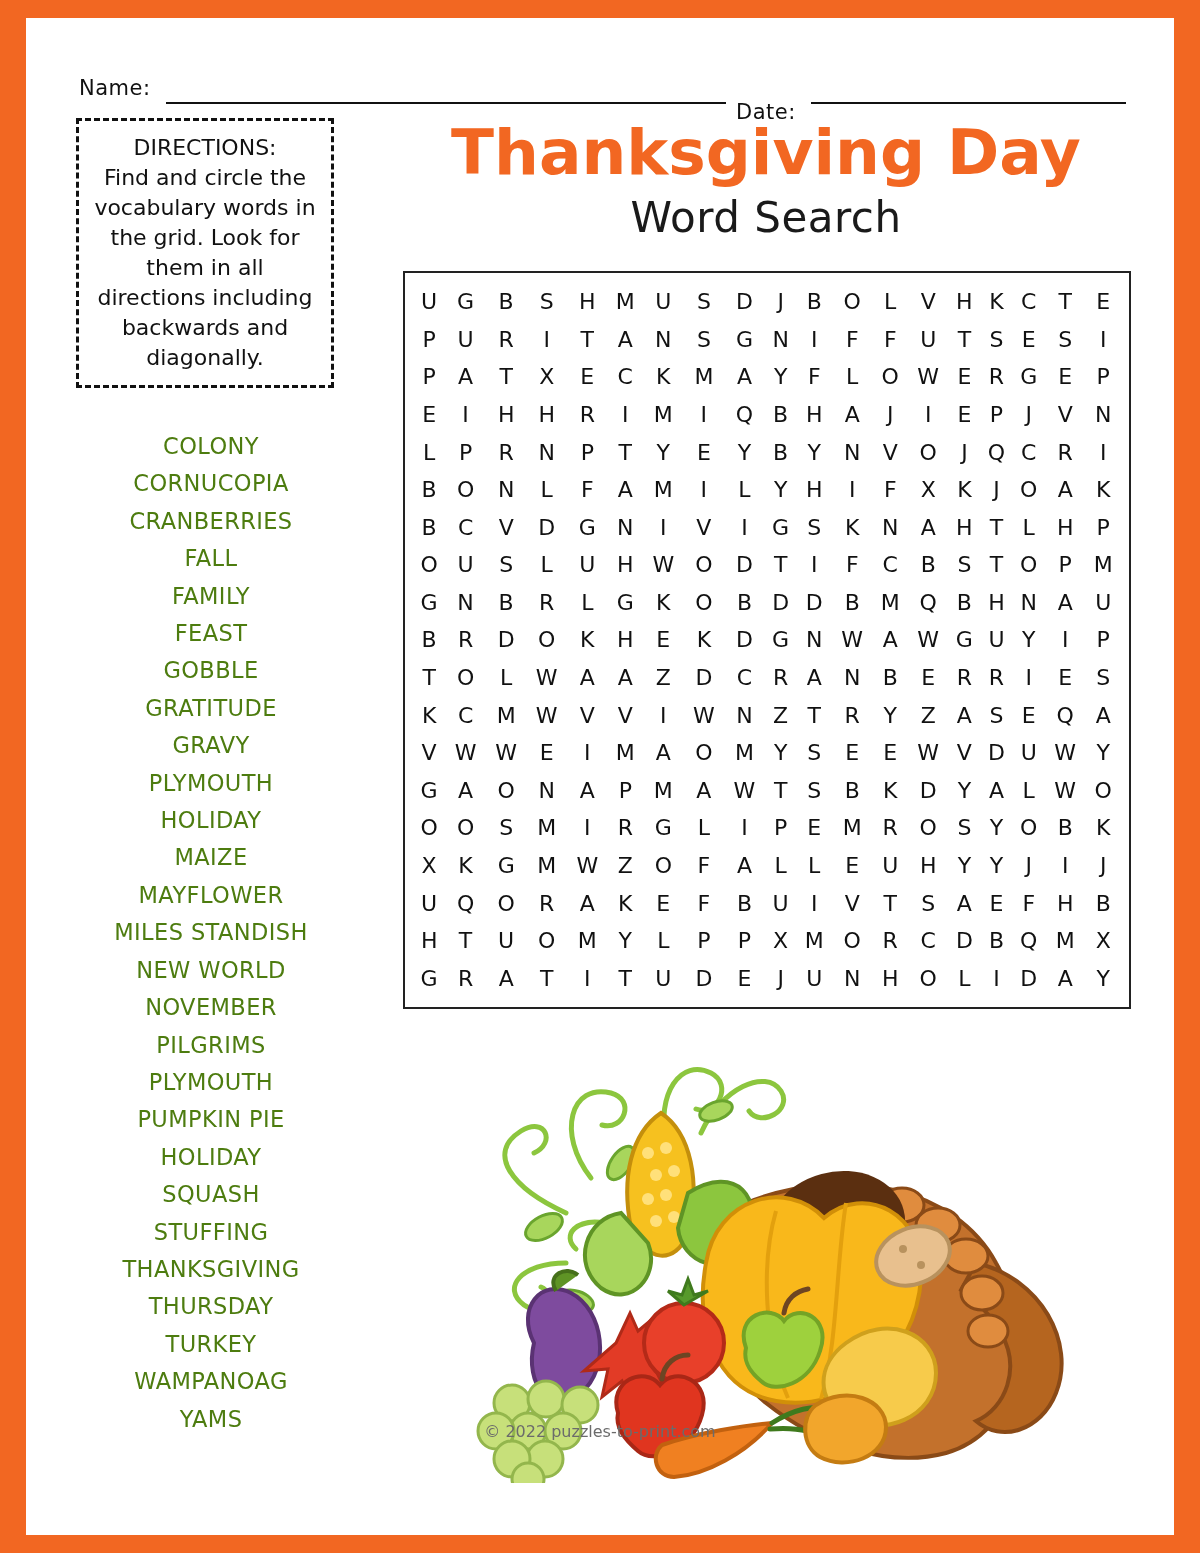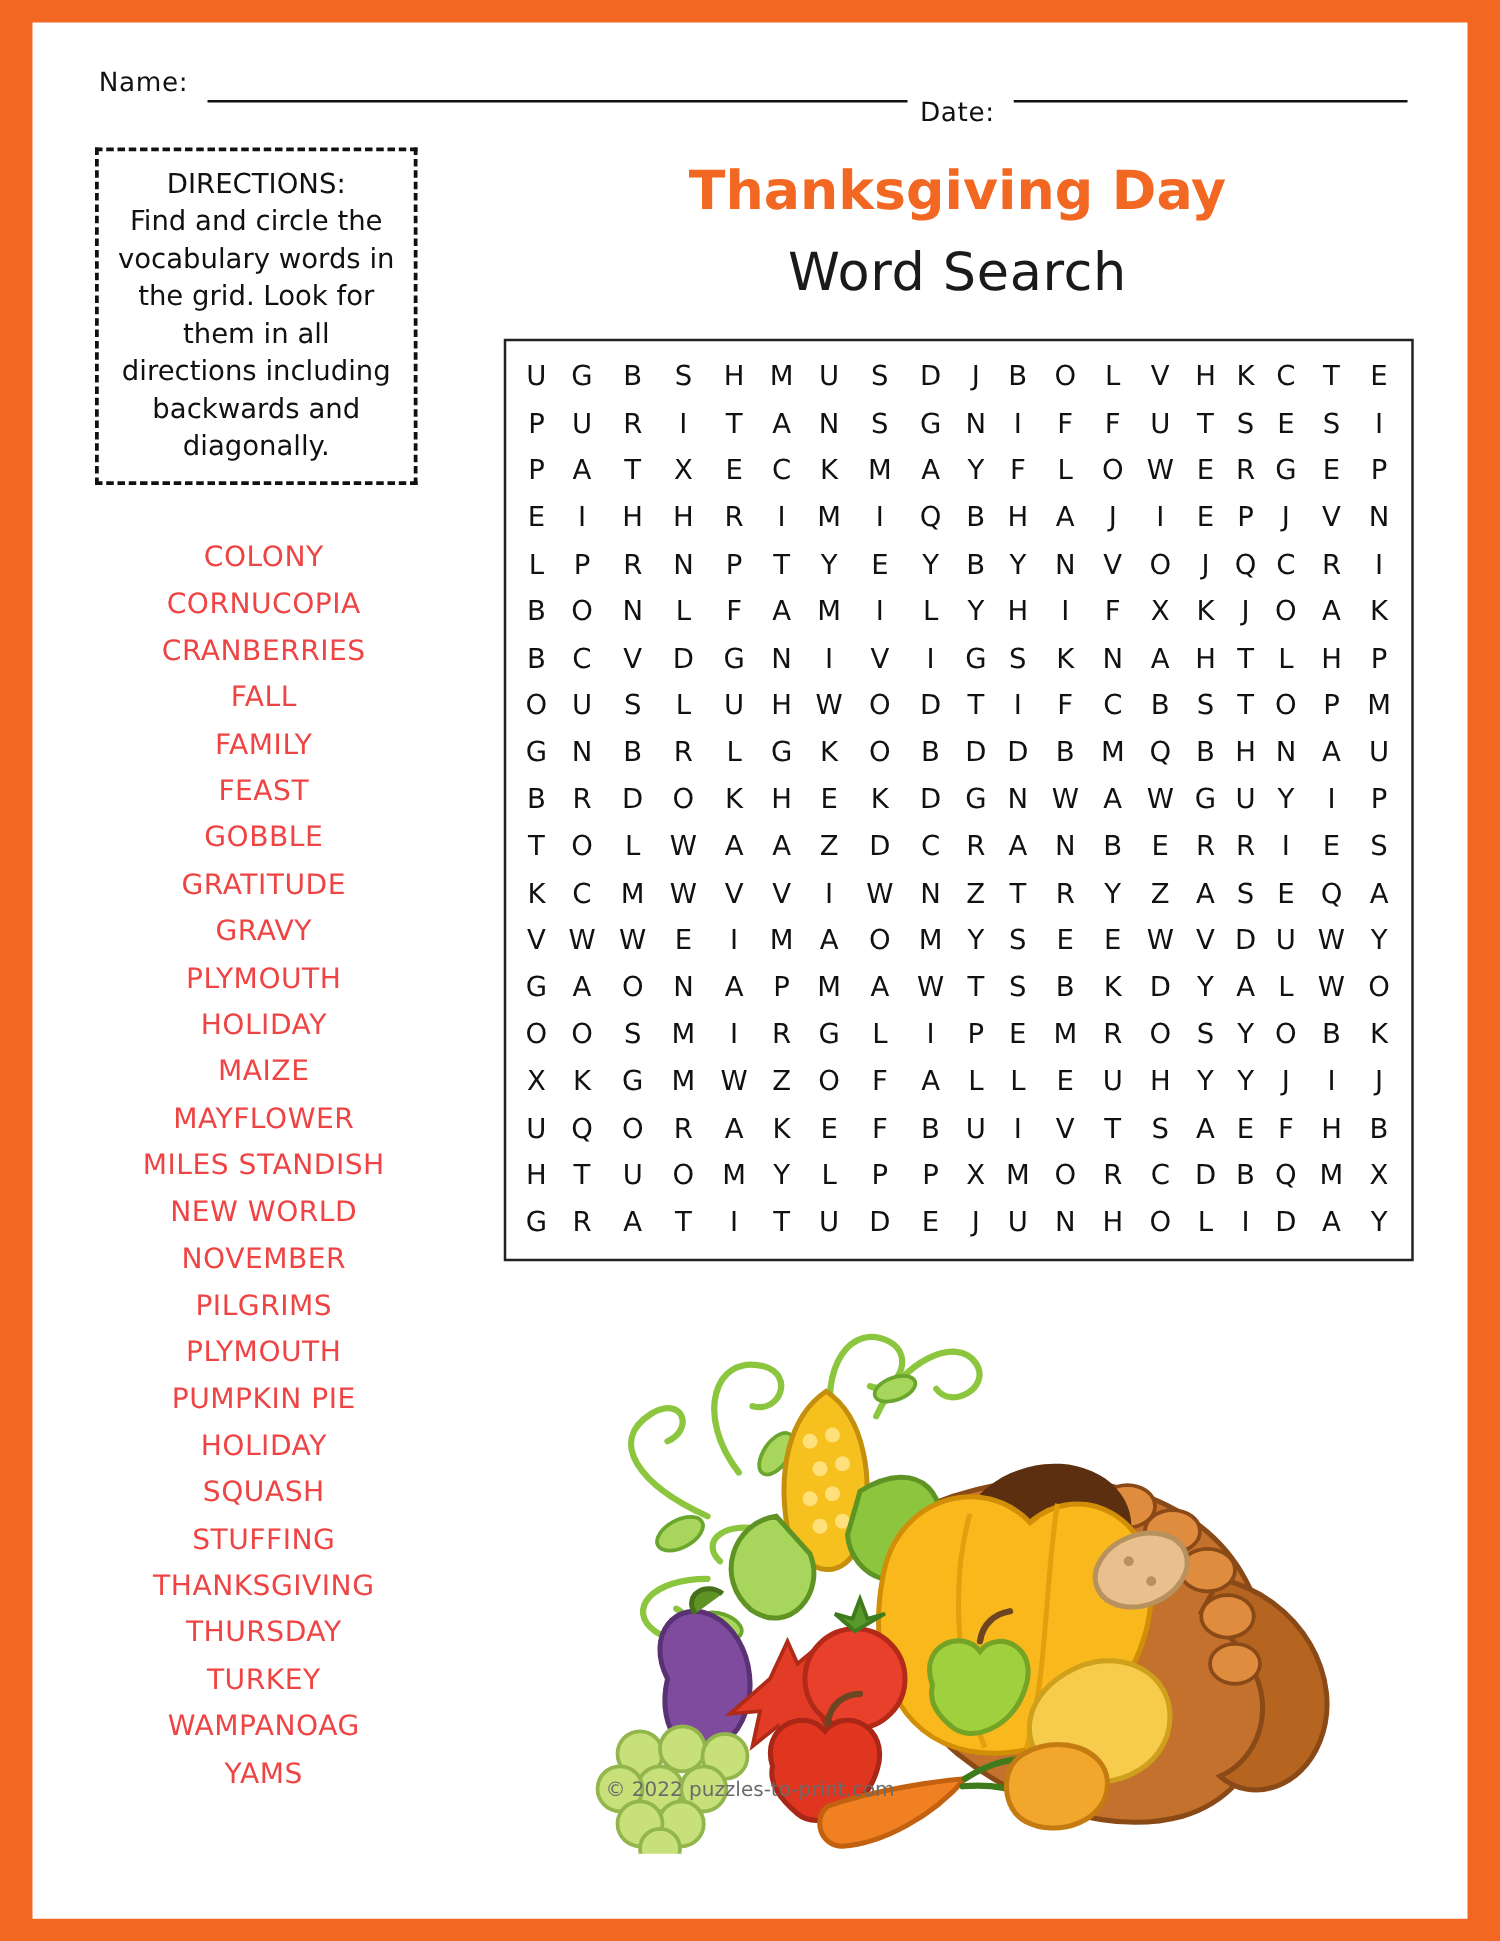--- a/index.html
+++ b/index.html
@@ -18,21 +18,21 @@
     left: 26px;
     top: 18px;
     width: 1148px;
     height: 1517px;
     background: #ffffff;
   }
   
   .namedate {
     position: absolute;
     left: 0;
-    top: 26px;
+    top: 48px;
     width: 972px;
     height: 40px;
   }
   .nd-label {
     position: absolute;
     font-family: "DejaVu Sans", sans-serif;
     font-size: 21px;
     color: #111;
     letter-spacing: .5px;
   }
@@ -75,38 +75,38 @@
     left: 40px;
     top: 410px;
     width: 290px;
     text-align: center;
   }
   .wordlist li {
     list-style: none;
     font-family: "DejaVu Sans", sans-serif;
     font-size: 22.5px;
     line-height: 37.4px;
-    color: #ef4444;
+    color: #4d7c0f;
     letter-spacing: .4px;
     white-space: nowrap;
   }
   .wordlist ul { margin: 0; padding: 0; }
 
   
   .title {
     position: absolute;
     left: 360px;
     top: 100px;
     width: 760px;
     text-align: center;
   }
   .title-main {
     font-family: "DejaVu Sans", sans-serif;
     font-weight: bold;
-    font-size: 43px;
+    font-size: 63px;
     color: #f26722;
     letter-spacing: 0px;
     line-height: 70px;
   }
   .title-sub {
     font-family: "DejaVu Sans", sans-serif;
     font-size: 42px;
     color: #1a1a1a;
     line-height: 60px;
     letter-spacing: .5px;

